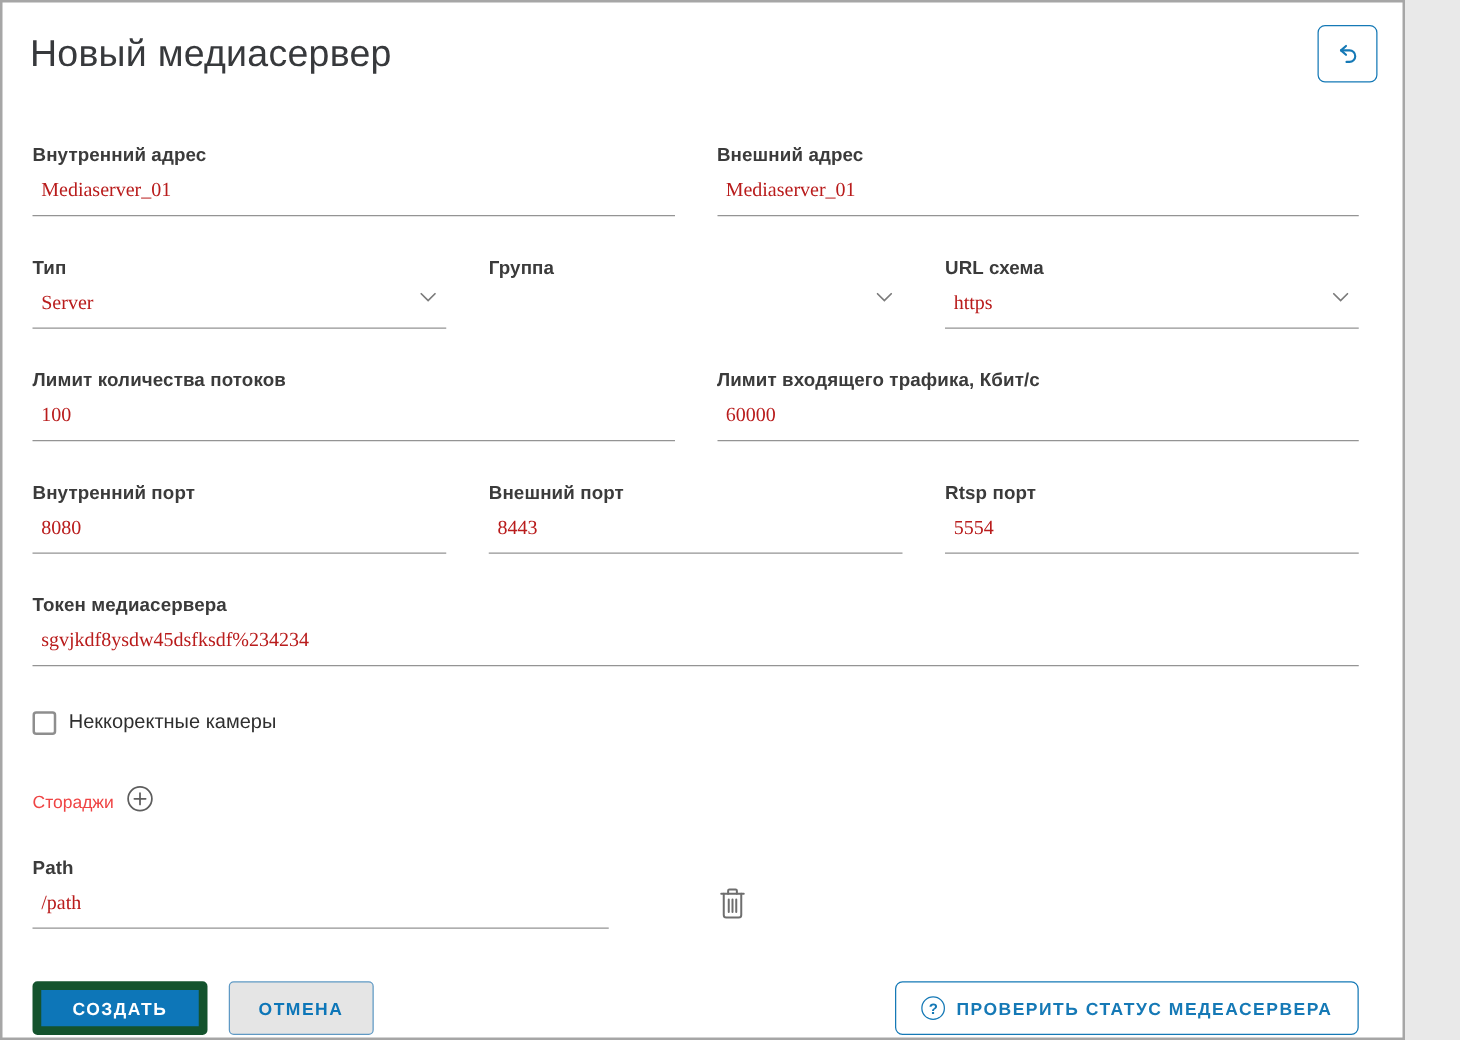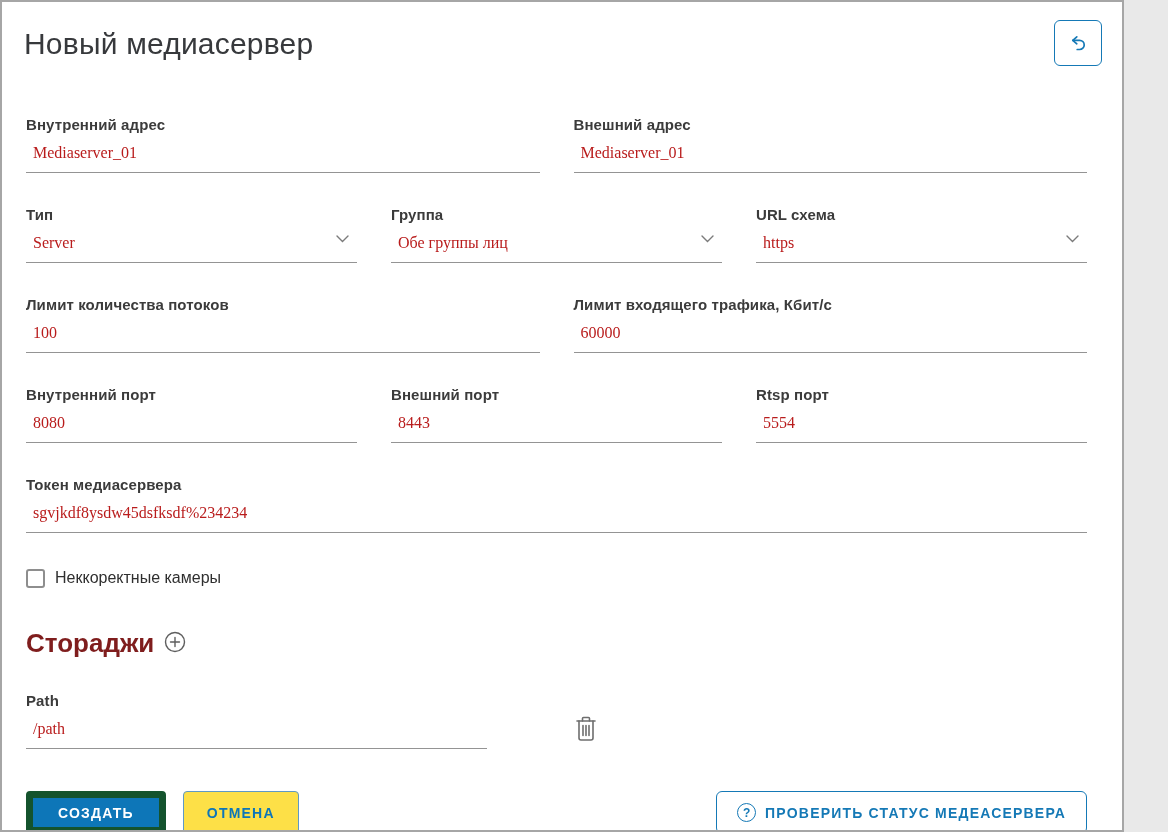--- a/index.html
+++ b/index.html
@@ -67,21 +67,21 @@
     border: 2px solid #8e8e8e; border-radius: 3px;
     background: #fff; cursor: pointer; flex: 0 0 auto;
   }
   .checkbox-label { font-size: 16px; color: #2f2f2f; }
 
   
   .storages-header {
     display: flex; align-items: center; gap: 10px;
     padding: 0 24px; margin-top: 40px;
   }
-  .storages-title { font-size: 26px; font-weight: 700; color: #7f1d1d; }
+  .storages-title { font-size: 14px; font-weight: 400; color: #ef4444; }
   .add-btn {
     background: none; border: none; padding: 0; cursor: pointer;
     display: flex; align-items: center;
   }
   .storage-row {
     display: flex; align-items: flex-end;
     padding: 0 24px; margin-top: 33px;
   }
   .path-field { width: 461px; }
   .delete-btn {
@@ -99,21 +99,21 @@
     height: 43px;
     font-family: "Liberation Sans", "DejaVu Sans", sans-serif;
     font-size: 14px; font-weight: 700; letter-spacing: 1.2px;
     border-radius: 4px; cursor: pointer;
   }
   .btn-primary {
     background: #0d76b8; color: #ffffff;
     border: 7px solid #14532d; padding: 0 25px;
   }
   .btn-outline {
-    background: #fde047; color: #0d76b8;
+    background: #e5e5e5; color: #0d76b8;
     border: 1px solid #5f99c4; padding: 0 23px;
     margin-left: 17px;
   }
   .btn-status {
     margin-left: auto;
     background: #ffffff; color: #1579b6;
     border: 1px solid #1579b6; border-radius: 6px;
     padding: 0 20px;
     display: flex; align-items: center; gap: 9px;
   }
@@ -160,21 +160,20 @@
         <label class="field-label">Тип</label>
         <input class="field-input" type="text" readonly="" value="Server" style="">
         <span class="chevron">
           <svg width="13" height="8" viewBox="0 0 13 8" fill="none" stroke="#7b7b7b" stroke-width="1.4" stroke-linecap="round">
               <path d="M1 1 L6.5 6.5 L12 1"></path>
             </svg>
         </span>
       </div>
       <div class="field select">
         <label class="field-label">Группа</label>
-        <input class="field-input" type="text" readonly="" value="Обе группы лиц" style="">
         <span class="chevron">
           <svg width="13" height="8" viewBox="0 0 13 8" fill="none" stroke="#7b7b7b" stroke-width="1.4" stroke-linecap="round">
               <path d="M1 1 L6.5 6.5 L12 1"></path>
             </svg>
         </span>
       </div>
       <div class="field select">
         <label class="field-label">URL схема</label>
         <input class="field-input" type="text" readonly="" value="https" style="">
         <span class="chevron">

